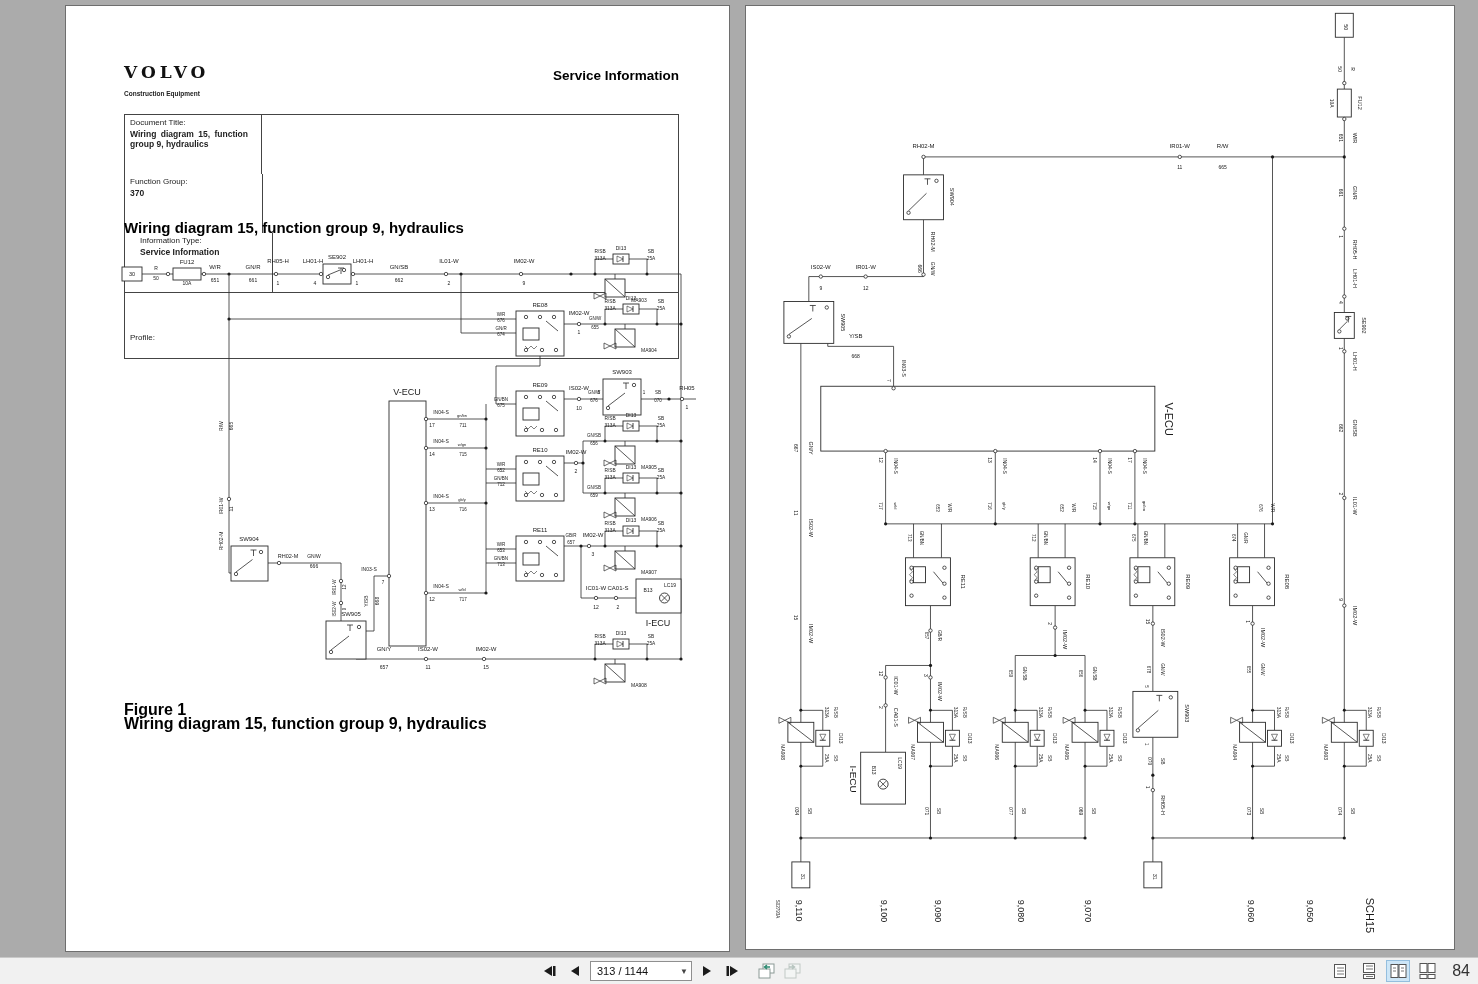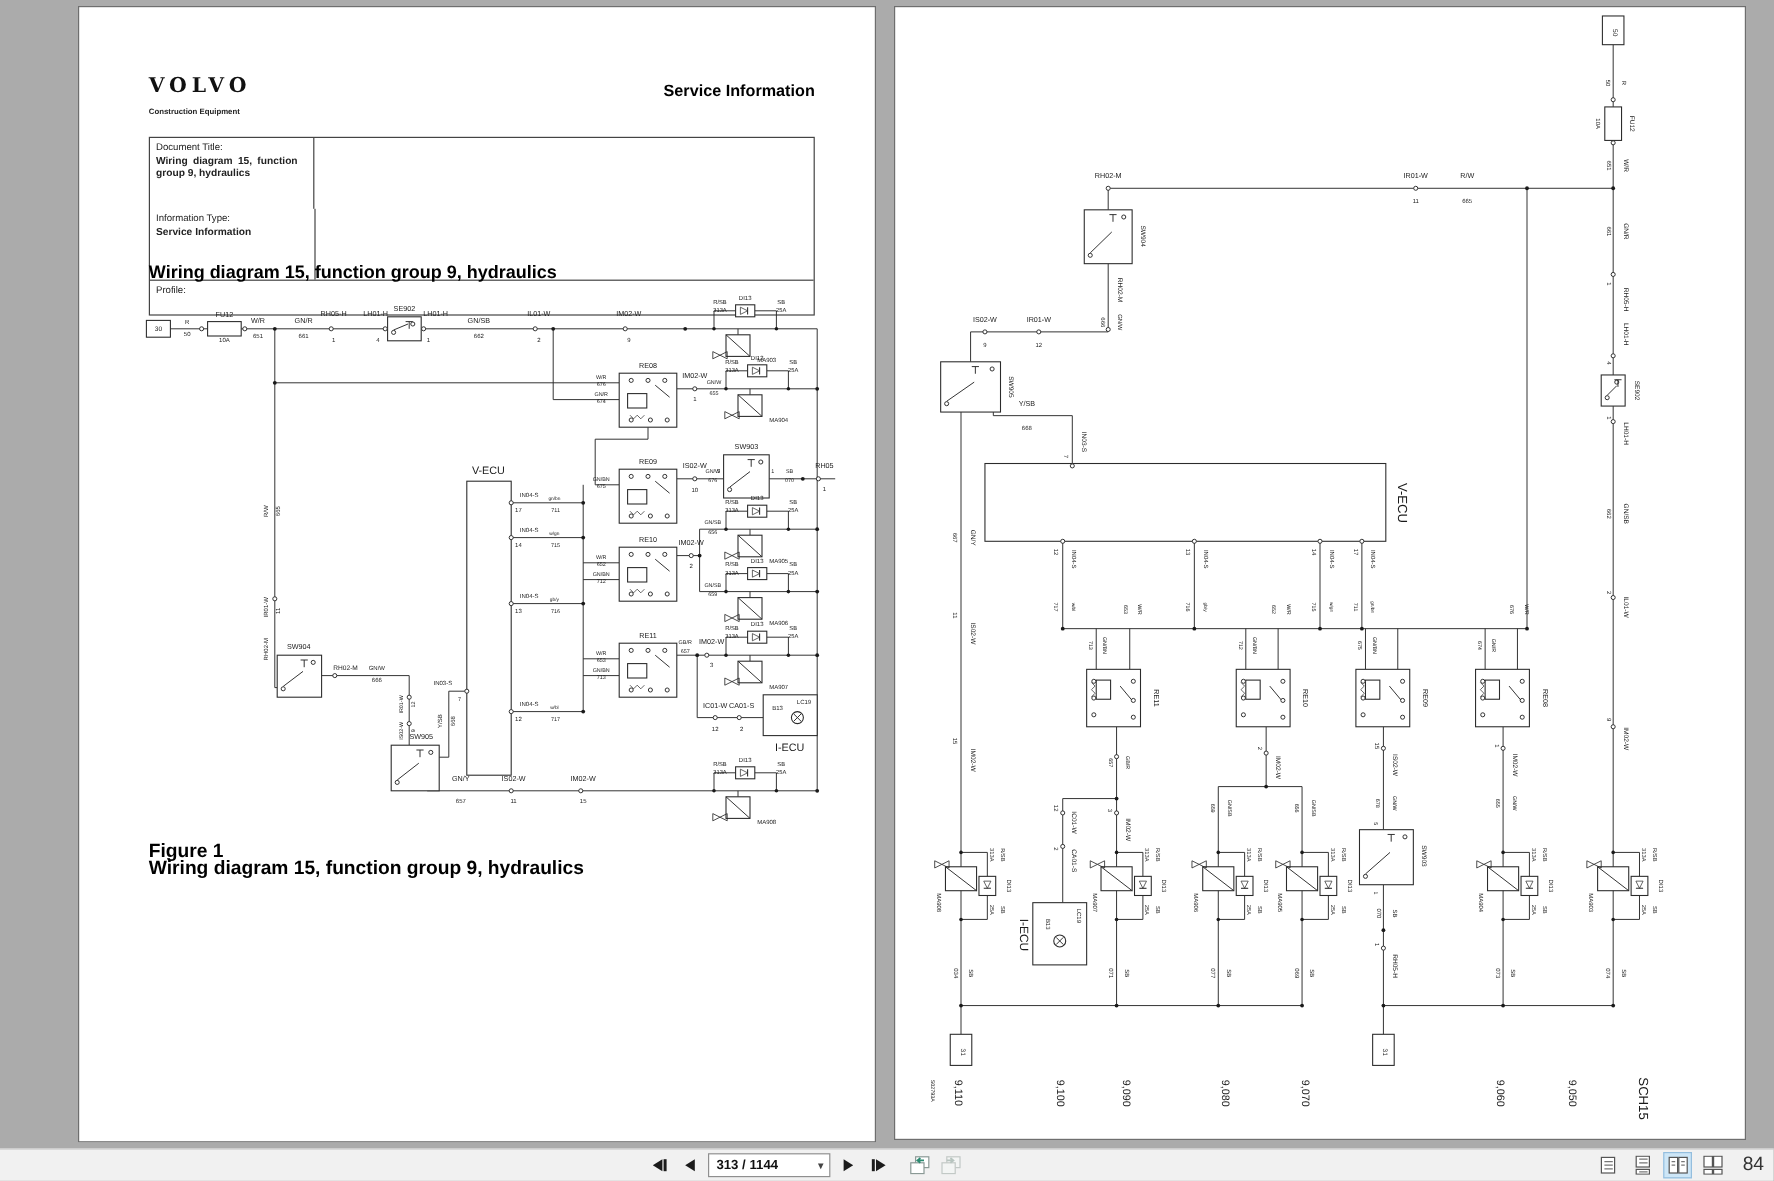--- a/index.html
+++ b/index.html
@@ -11,34 +11,34 @@
   .logo{position:absolute;left:58px;top:56px;font-family:"DejaVu Serif",serif;
         font-weight:bold;font-size:17px;letter-spacing:4px;color:#111;}
   .logo-sub{position:absolute;left:58px;top:84px;font-size:6.5px;font-weight:bold;color:#222;}
   .svc-info{position:absolute;right:50px;top:62px;font-size:13.5px;font-weight:bold;color:#000;}
   .info-table{position:absolute;left:58px;top:108px;width:553px;border:1.5px solid #444;
               font-size:8px;color:#222;}
   .info-row1{display:flex;border-bottom:1px solid #444;flex-direction:column;}
   .info-cell{padding:3px 5px;box-sizing:border-box;min-height:59px;}
   .c1{width:137px;border-right:1px solid #444;}
   .c2{width:138px;border-right:1px solid #444;}
-  .c3{width:138px;border-right:1px solid #444;}
+  .c3{width:138px;border-right:1px solid #444;margin-left:10px;}
   .c4{width:140px;}
   .cell-val{font-weight:bold;font-size:8.5px;margin-top:2px;}
   .jus{text-align:justify;width:118px;}
-  .info-row2{padding:3px 5px;min-height:28px;box-sizing:border-box;}
+  .info-row2{padding:3px 5px;min-height:28px;box-sizing:border-box;margin-top:37px;}
   .doc-h1{position:absolute;left:58px;top:213px;font-size:15px;font-weight:bold;color:#000;}
   #svgL{position:absolute;left:50px;top:235px;}
   .fig-cap{position:absolute;left:58px;top:697px;font-size:16px;font-weight:bold;color:#000;line-height:14px;}
   .toolbar{position:absolute;left:0;bottom:0;width:1478px;height:26px;background:#f1f1f1;
            border-top:1px solid #c9c9c9;display:flex;align-items:center;}
   .tb-center{position:absolute;left:538px;display:flex;align-items:center;gap:4px;}
   .tb-btn{width:22px;height:20px;display:flex;align-items:center;justify-content:center;cursor:pointer;}
   .combo{width:100px;height:18px;background:#fff;border:1px solid #8f8f8f;display:flex;
-         align-items:center;font-size:11px;color:#111;font-weight:bold;}
+         align-items:center;font-size:11px;color:#111;}
   .combo-text{flex:1;padding-left:6px;}
   .combo-caret{width:14px;text-align:center;color:#444;font-size:8px;}
   .tb-right{position:absolute;right:8px;display:flex;align-items:center;gap:5px;}
   .layout-ico{width:22px;height:20px;display:flex;align-items:center;justify-content:center;
               border:1px solid transparent;cursor:pointer;}
   .layout-ico.sel{background:#cde6f7;border:1px solid #94bede;}
   .zoom-val{font-size:16px;color:#333;margin-left:8px;}
   svg text{font-family:"Liberation Sans",sans-serif;}
 </style>
 </head>
@@ -47,20 +47,24 @@
 <div class="page" id="page-left">
   <div class="logo">VOLVO</div>
   <div class="logo-sub">Construction Equipment</div>
   <div class="svc-info">Service Information</div>
 
   <div class="info-table">
     <div class="info-row1">
       <div class="info-cell c1">
         <div>Document Title:</div>
         <div class="cell-val jus">Wiring diagram 15, function group 9, hydraulics</div>
+      </div>
+      <div class="info-cell c2">
+        <div>Function Group:</div>
+        <div class="cell-val">370</div>
       </div>
       <div class="info-cell c3">
         <div>Information Type:</div>
         <div class="cell-val">Service Information</div>
       </div>
     </div>
     <div class="info-row2">
       <span>Profile:</span>
     </div>
   </div>

